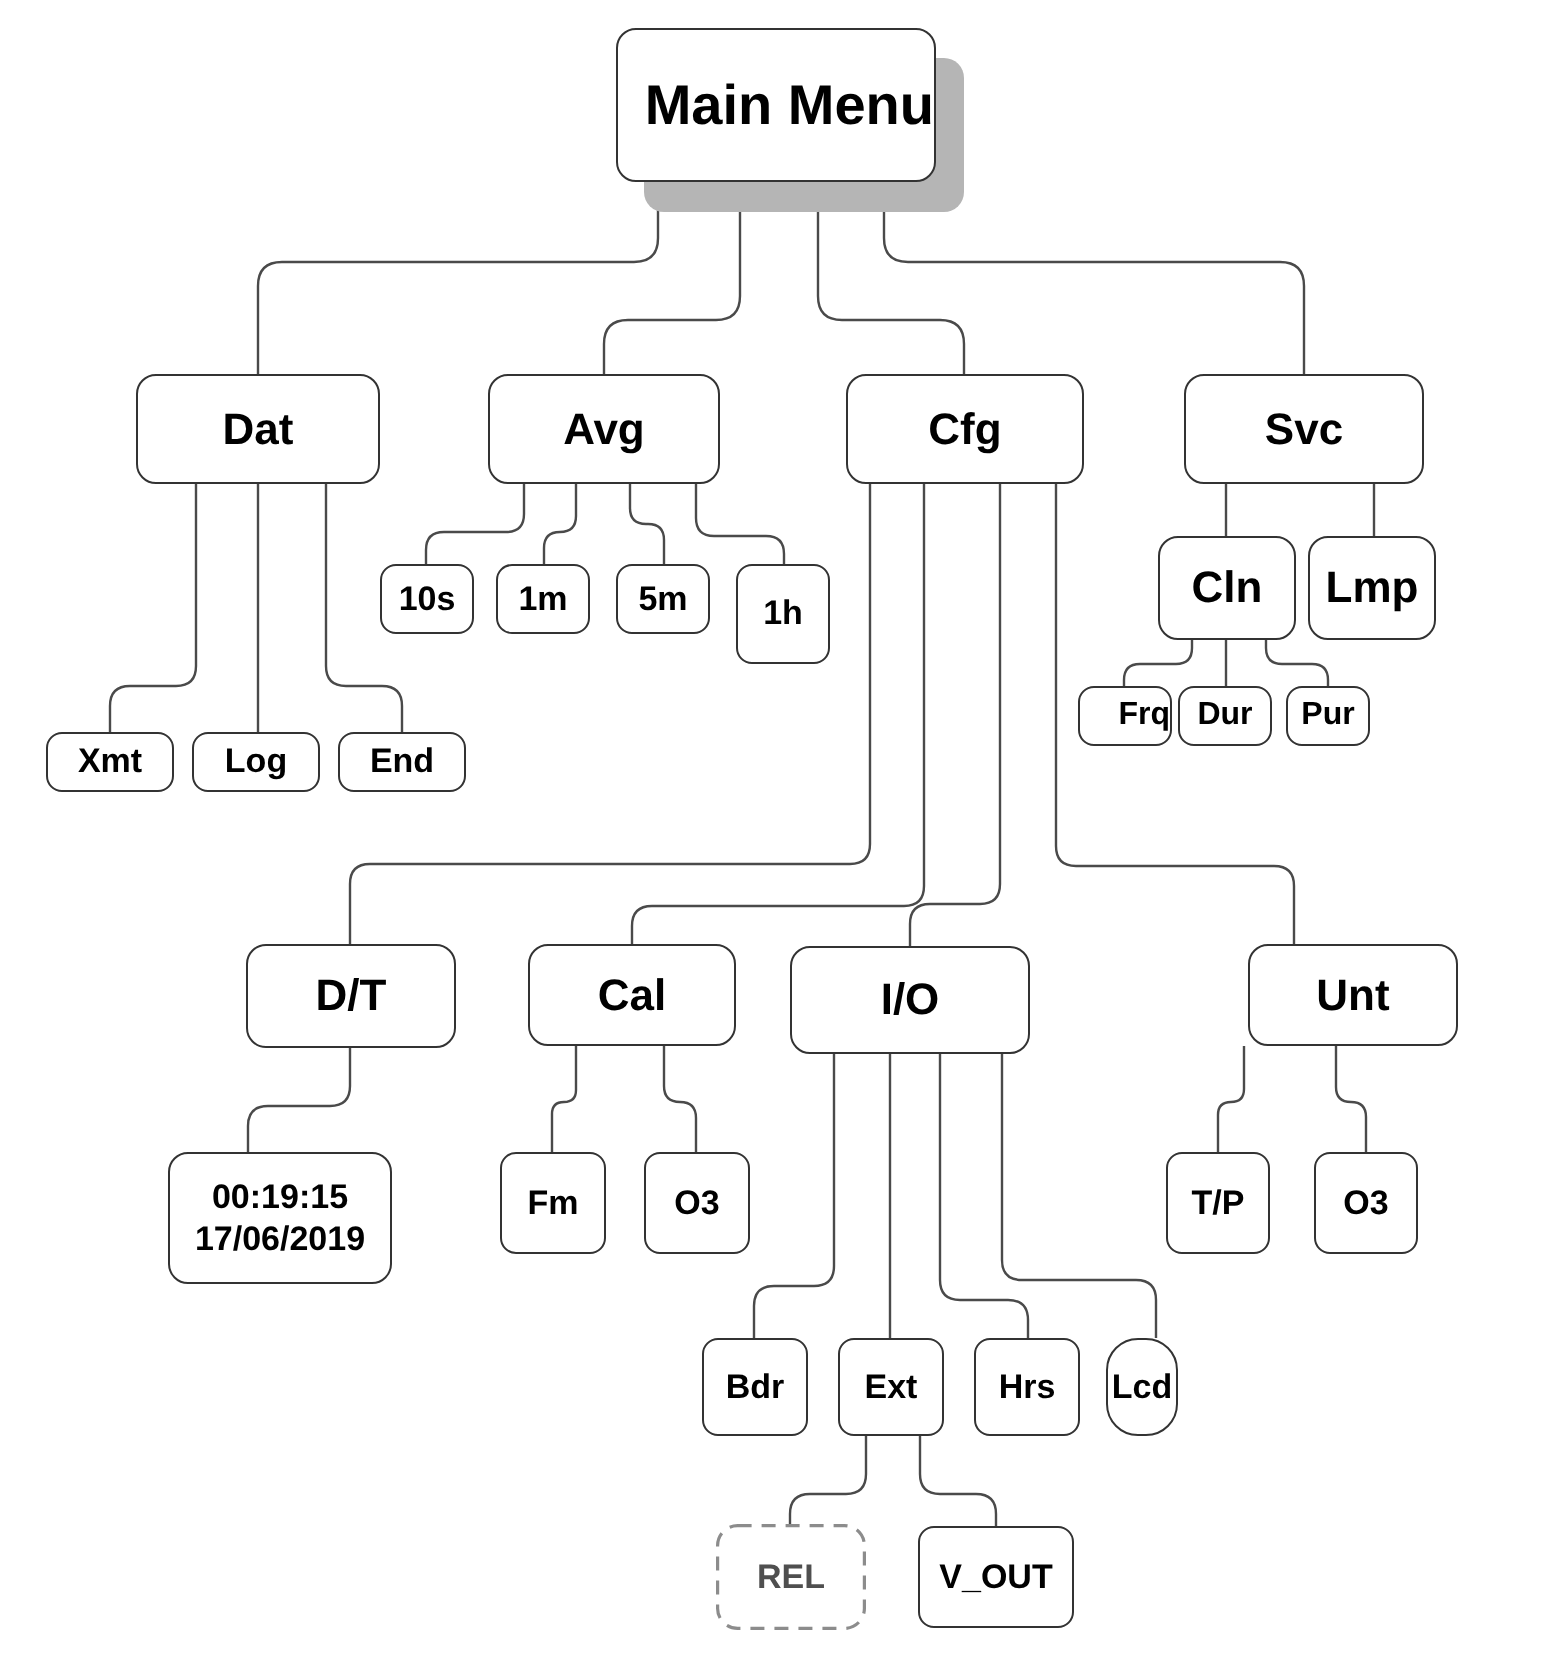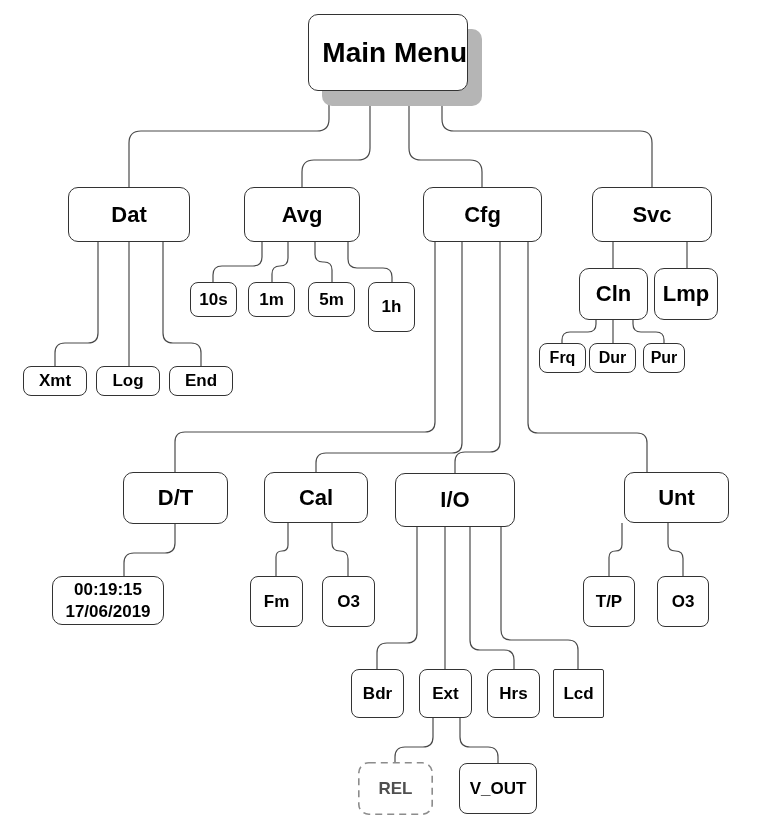--- a/index.html
+++ b/index.html
@@ -87,42 +87,42 @@
       </div>
       <div class="node" style="left: 169px; top: 366px; width: 64px; height: 30px; border-radius: 8px; font-size: 17px;">
         <div>End</div>
       </div>
       <div class="node" style="left: 579px; top: 268px; width: 69px; height: 52px; border-radius: 10px; font-size: 22px;">
         <div>Cln</div>
       </div>
       <div class="node" style="left: 654px; top: 268px; width: 64px; height: 52px; border-radius: 10px; font-size: 22px;">
         <div>Lmp</div>
       </div>
-      <div class="node" style="left: 539px; top: 343px; width: 47px; height: 30px; border-radius: 8px; font-size: 16px;">
+      <div class="node" style="left: 539px; top: 343px; width: 47px; height: 30px; border-radius: 8px; font-size: 16px; align-items: flex-end;">
         <div>Frq</div>
       </div>
       <div class="node" style="left: 589px; top: 343px; width: 47px; height: 30px; border-radius: 8px; font-size: 16px;">
         <div>Dur</div>
       </div>
       <div class="node" style="left: 643px; top: 343px; width: 42px; height: 30px; border-radius: 8px; font-size: 16px;">
         <div>Pur</div>
       </div>
       <div class="node" style="left: 123px; top: 472px; width: 105px; height: 52px; border-radius: 10px; font-size: 22px;">
         <div>D/T</div>
       </div>
       <div class="node" style="left: 264px; top: 472px; width: 104px; height: 51px; border-radius: 10px; font-size: 22px;">
         <div>Cal</div>
       </div>
       <div class="node" style="left: 395px; top: 473px; width: 120px; height: 54px; border-radius: 10px; font-size: 22px;">
         <div>I/O</div>
       </div>
       <div class="node" style="left: 595px; top: 472px; width: 105px; height: 51px; border-radius: 10px; font-size: 22px; margin-left: 29px;">
         <div>Unt</div>
       </div>
-      <div class="node" style="left: 52px; top: 576px; width: 112px; height: 49px; border-radius: 10px; font-size: 17px;">
+      <div class="node" style="left: 84px; top: 576px; width: 112px; height: 66px; border-radius: 10px; font-size: 17px;">
         <div>00:19:15</div>
         <div>17/06/2019</div>
       </div>
       <div class="node" style="left: 250px; top: 576px; width: 53px; height: 51px; border-radius: 8px; font-size: 17px;">
         <div>Fm</div>
       </div>
       <div class="node" style="left: 322px; top: 576px; width: 53px; height: 51px; border-radius: 8px; font-size: 17px;">
         <div>O3</div>
       </div>
       <div class="node" style="left: 583px; top: 576px; width: 52px; height: 51px; border-radius: 8px; font-size: 17px;">
@@ -133,21 +133,21 @@
       </div>
       <div class="node" style="left: 351px; top: 669px; width: 53px; height: 49px; border-radius: 8px; font-size: 17px;">
         <div>Bdr</div>
       </div>
       <div class="node" style="left: 419px; top: 669px; width: 53px; height: 49px; border-radius: 8px; font-size: 17px;">
         <div>Ext</div>
       </div>
       <div class="node" style="left: 487px; top: 669px; width: 53px; height: 49px; border-radius: 8px; font-size: 17px;">
         <div>Hrs</div>
       </div>
-      <div class="node" style="left: 553px; top: 669px; width: 51px; height: 49px; border-radius: 2px; font-size: 17px;">
+      <div class="node" style="left: 553px; top: 669px; width: 36px; height: 49px; border-radius: 16px; font-size: 17px;">
         <div>Lcd</div>
       </div>
       <div class="node dashed" style="left: 358px; top: 762px; width: 75px; height: 53px; border-radius: 10px; font-size: 17px;">
         <div>REL</div>
       </div>
       <div class="node" style="left: 459px; top: 763px; width: 78px; height: 51px; border-radius: 8px; font-size: 17px;">
         <div>V_OUT</div>
       </div>
     </div>
 </div>

